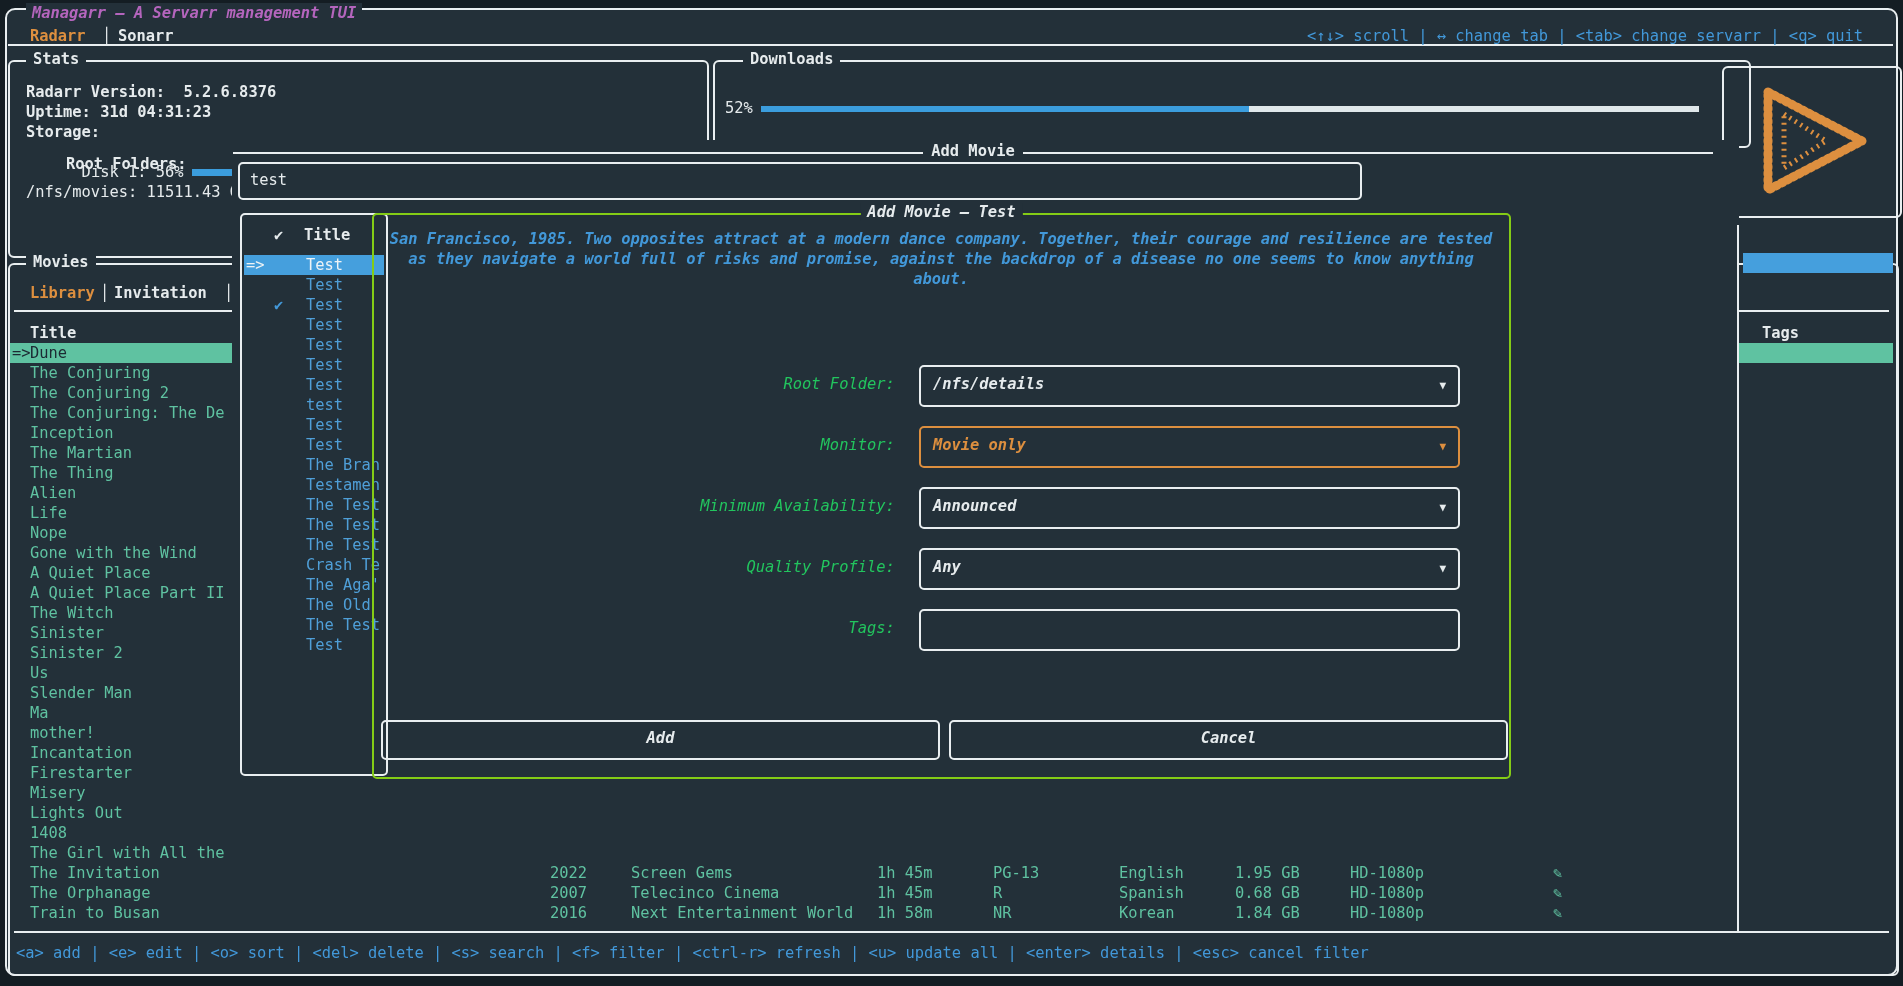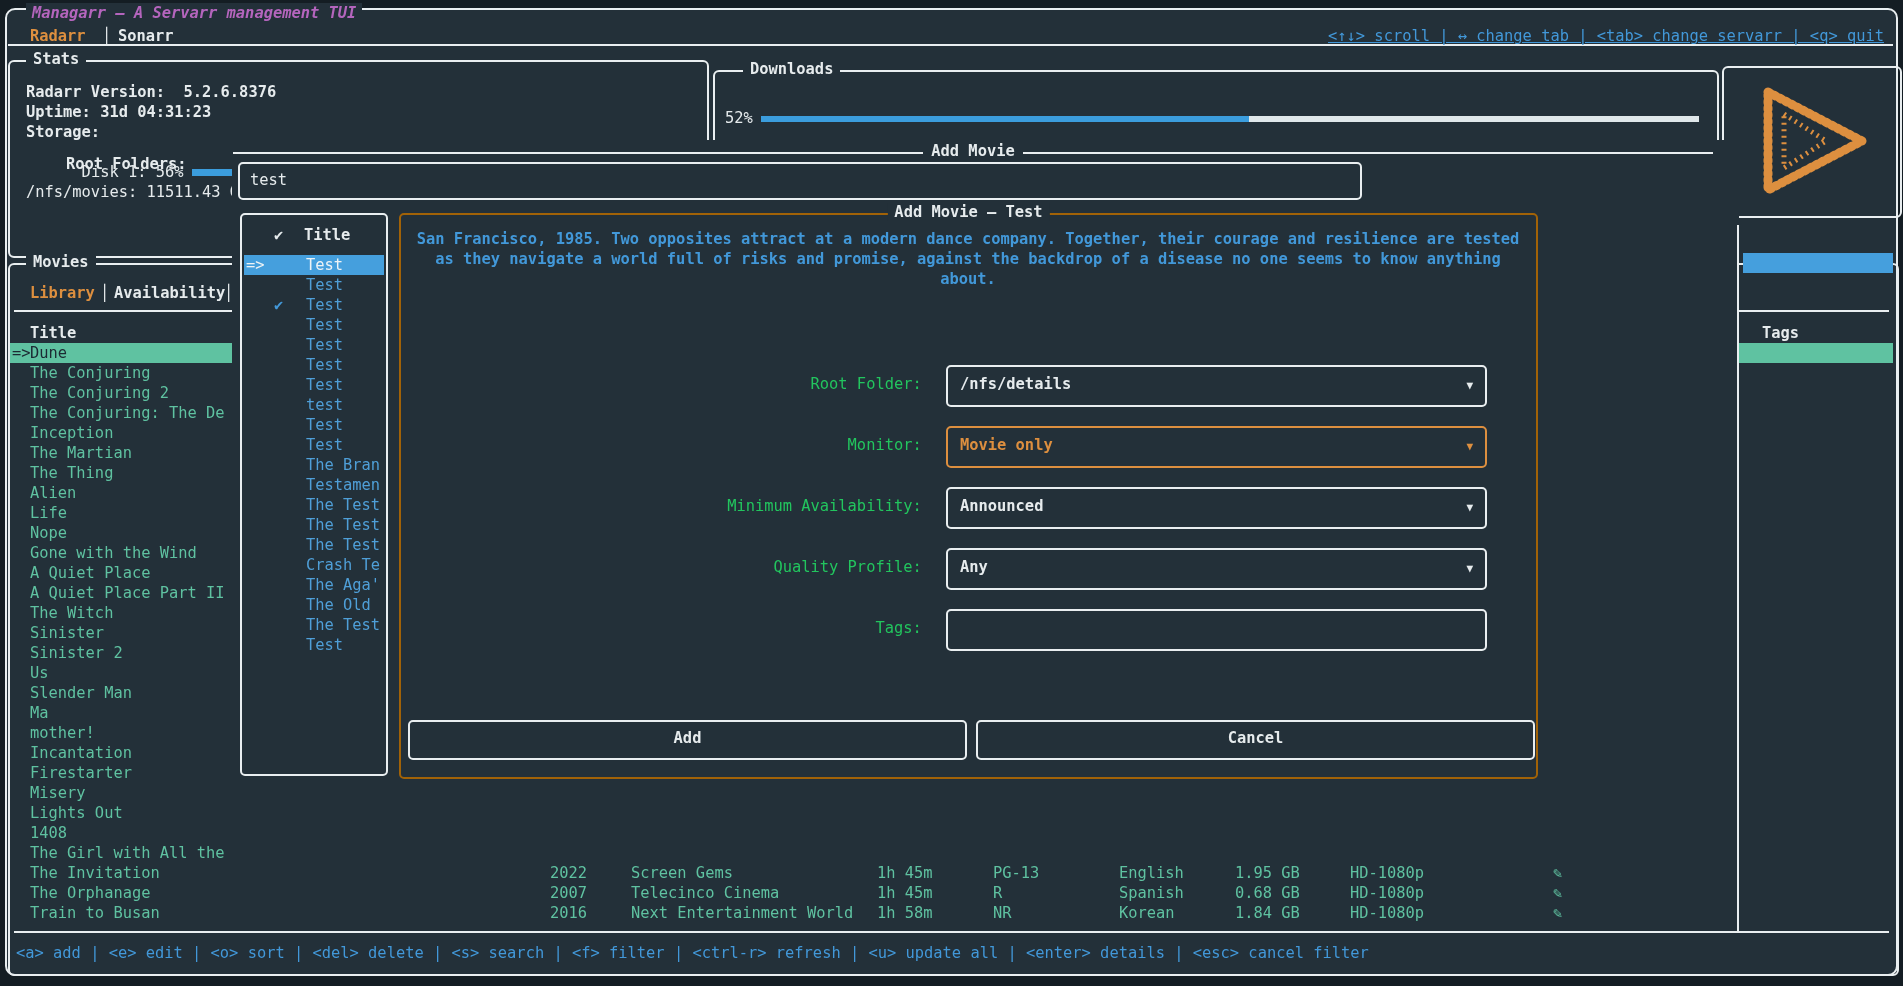--- a/index.html
+++ b/index.html
@@ -28,21 +28,21 @@
 
   
   #results-box{position:absolute;left:8px;top:73px;width:144px;height:559px;border:2px solid #e9eef0;border-radius:5px;overflow:hidden;}
   .rrow{position:absolute;left:2px;right:2px;height:20px;line-height:20px;color:#4f9fd8;overflow:hidden;white-space:pre;}
   .rrow.sel{background:#459fdd;color:#eef3f5;}
   .sarrow{position:absolute;left:2px;}
   .rcheck{position:absolute;left:30px;color:#4298d9;}
   .rtitle{position:absolute;left:62px;}
 
   
-  #modal{position:absolute;left:167px;top:73px;width:1135px;height:562px;border:2px solid #a16207;border-radius:5px;}
+  #modal{position:absolute;left:140px;top:73px;width:1135px;height:562px;border:2px solid #84cc16;border-radius:5px;font-style:italic;}
   .desc{position:absolute;left:8px;top:14px;width:1118px;text-align:center;color:#4298d9;font-weight:bold;line-height:20px;}
   .flabel{position:absolute;left:0;width:530px;text-align:right;color:#22c55e;white-space:pre;line-height:20px;}
   .fbox{position:absolute;left:545px;width:537px;height:38px;border:2px solid #e9eef0;border-radius:5px;}
   .fbox .val{position:absolute;left:12px;top:7px;font-weight:bold;white-space:pre;line-height:20px;}
   .fbox .arr{position:absolute;right:12px;top:12px;font-size:11px;color:#e6ebed;}
   .fbox.focus{border-color:#dd8f3f;}
   .fbox.focus .val,.fbox.focus .arr{color:#dd8f3f;}
   .mbtn{position:absolute;top:505px;width:555px;height:36px;border:2px solid #e9eef0;border-radius:5px;
         text-align:center;line-height:32px;font-weight:bold;}
 
@@ -58,59 +58,59 @@
   .logo-svg{position:absolute;left:14px;top:12px;}
 </style>
 </head>
 <body>
 
 <div id="root">
 
   <div class="window"></div>
 
   <div class="t bold italic" style="left:26px;top:3px;color:#b465bd;background:#233039;padding:0 6px;z-index:3;">Managarr – A Servarr management TUI</div>
-  <div class="t blue" style="top:26px;right:19px;left:auto;text-align:center;text-decoration:underline;">&lt;↑↓&gt; scroll | ↔ change tab | &lt;tab&gt; change servarr | &lt;q&gt; quit</div>
+  <div class="t blue" style="top:26px;right:40px;left:auto;text-align:center;">&lt;↑↓&gt; scroll | ↔ change tab | &lt;tab&gt; change servarr | &lt;q&gt; quit</div>
   <div class="t bold orange" style="left:30px;top:26px;">Radarr</div>
   <div class="t" style="left:102px;top:26px;">│</div>
   <div class="t bold" style="left:118px;top:26px;">Sonarr</div>
   <div class="line" style="left:8px;top:44px;width:1885px;"></div>
 
   <div class="box" style="left:8px;top:60px;width:697px;height:194px;">
     <span class="btitle" style="left:16px;">Stats</span>
     <div class="t bold" style="left:16px;top:20px;">Radarr Version:  5.2.6.8376</div>
     <div class="t bold" style="left:16px;top:40px;">Uptime: 31d 04:31:23</div>
     <div class="t bold" style="left:16px;top:60px;">Storage:</div>
     <div class="t" style="left:16px;top:80px;">
       <span>Disk 1: 56%</span><span class="gauge-sm" style="width: 59px;"></span>
     </div>
     <div class="t bold" style="left:16px;top:92px;margin-left:40px;">Root Folders:</div>
     <div class="t" style="left:16px;top:120px;">/nfs/movies: 11511.43 GB</div>
   </div>
 
-  <div class="box" style="left:713px;top:70px;width:1002px;height:84px;">
+  <div class="box" style="left:713px;top:60px;width:1002px;height:84px;padding-left:32px;">
     <span class="btitle" style="left:28px;">Downloads</span>
     <div class="t" style="left:10px;top:36px;">52%</div>
     <div class="gauge" style="left:46px;top:44px;width:938px;">
       <div class="gauge-fill" id="dl-fill" style="width: 52%;"></div>
     </div>
   </div>
 
   <div class="box" style="left:1722px;top:66px;width:176px;height:148px;">
     <svg class="logo-svg" width="144" height="122" viewBox="0 0 144 122">
       <polygon points="30,12 124,61 30,110" fill="none" stroke="#dd8f3f" stroke-width="9" stroke-dasharray="2 4.5" stroke-linejoin="round" stroke-linecap="round"></polygon>
       <polygon points="46,34 88,61 46,88" fill="none" stroke="#dd8f3f" stroke-width="5" stroke-dasharray="2 4.5" stroke-linejoin="round"></polygon>
     </svg>
   </div>
 
   <div class="box" style="left:8px;top:263px;width:1887px;height:709px;">
     <span class="btitle" style="left:16px;">Movies</span>
   </div>
   <div class="t bold orange" style="left:30px;top:283px;">Library</div>
   <div class="t" style="left:100px;top:283px;">│</div>
-  <div class="t bold" style="left:114px;top:283px;">Availability</div>
+  <div class="t bold" style="left:114px;top:283px;">Invitation</div>
   <div class="t" style="left:224px;top:283px;">│</div>
   <div class="line" style="left:14px;top:310px;width:1875px;"></div>
   <div class="t bold" style="left:30px;top:323px;">Title</div>
   <div class="t bold" style="left:1762px;top:323px;z-index:2;">Tags</div>
 
   <div id="movie-rows"></div>
 
   <div style="position:absolute;left:1743px;top:253px;width:150px;height:20px;background:#459fdd;z-index:2;"></div>
 
   <div class="line" style="left:14px;top:931px;width:1875px;"></div>

